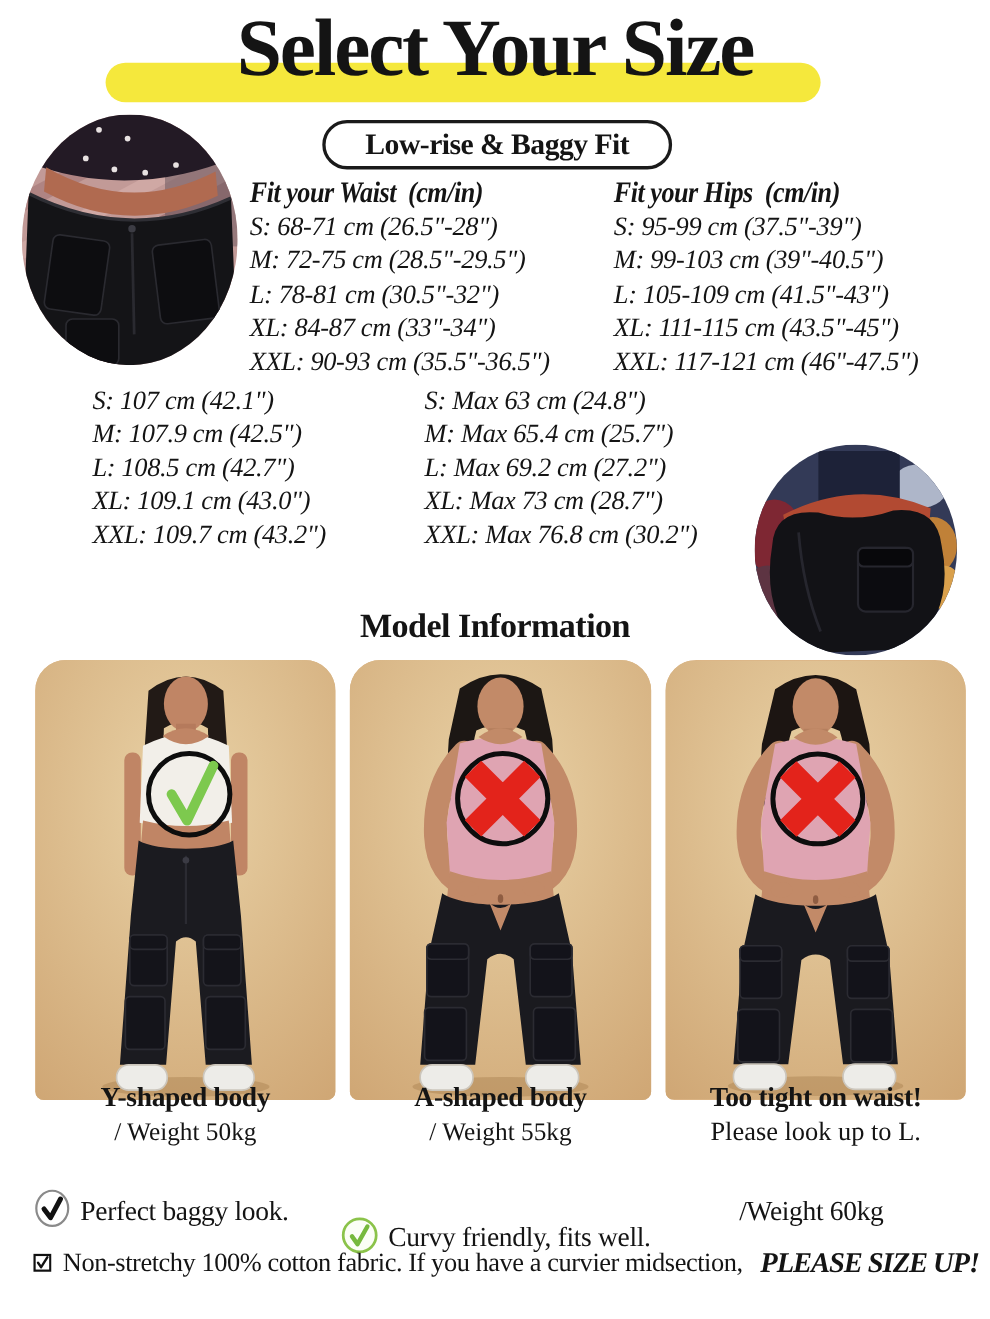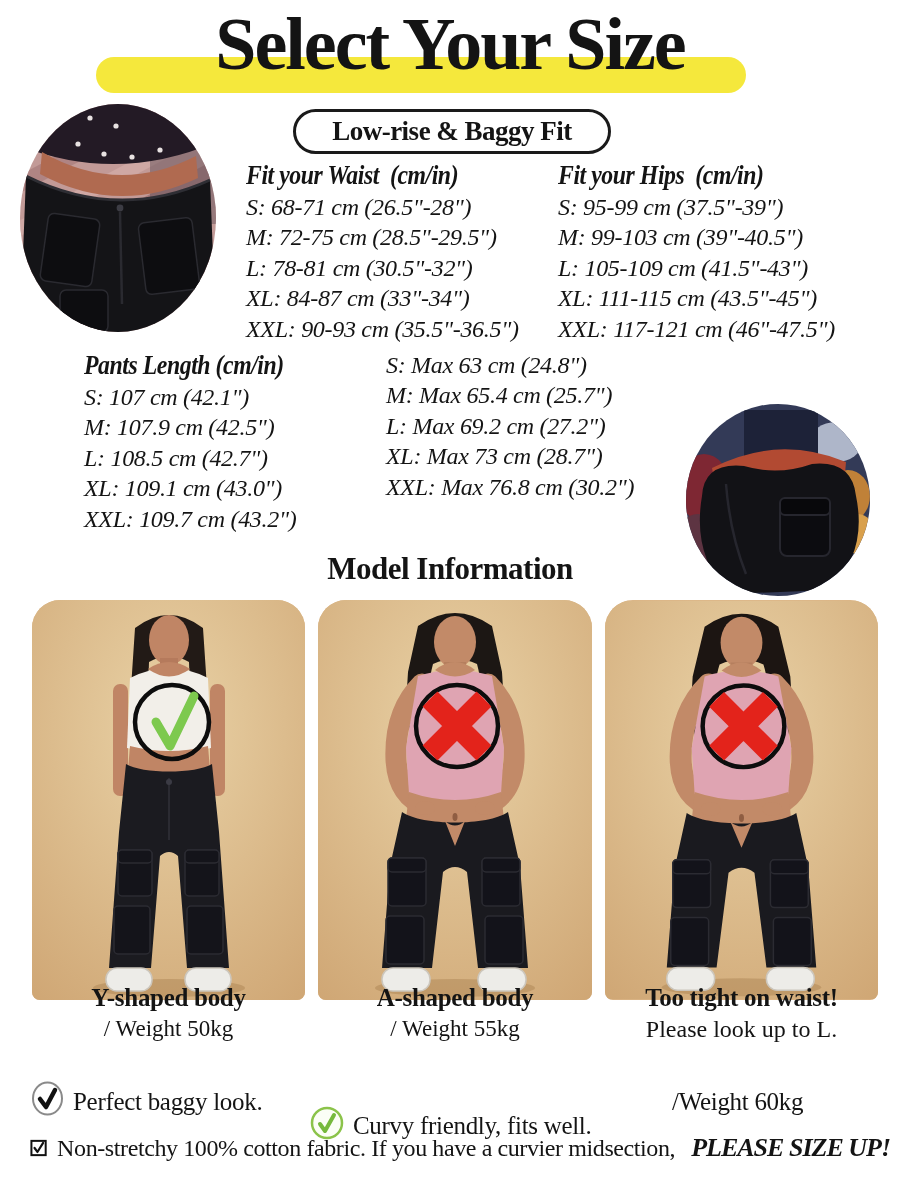--- a/index.html
+++ b/index.html
@@ -24,21 +24,21 @@
   .photo-right{position:absolute;left:686px;top:404px;width:184px;height:192px;
                border-radius:50%;overflow:hidden;}
   .photo-left svg,.photo-right svg{display:block;}
 
   
   .size-col{position:absolute;font-style:italic;white-space:nowrap;}
   .size-col .hd{font-weight:800;font-size:27px;line-height:31px;letter-spacing:-0.5px;
                 transform:scaleX(0.88);transform-origin:left center;display:inline-block;
                 margin-bottom:1px;}
   .size-col .row{font-size:24px;line-height:30.4px;letter-spacing:-0.3px;}
-  #col-waist{left:246px;top:160px;}
+  #col-waist{left:227px;top:160px;}
   #col-hips{left:558px;top:160px;}
   #col-length{left:84px;top:350px;}
   #col-thigh{left:386px;top:350px;}
 
   
   .model-heading{position:absolute;left:0;top:551px;width:900px;text-align:center;
                  font-size:31px;font-weight:700;letter-spacing:-0.5px;}
   .model-card{position:absolute;top:600px;width:273px;height:400px;
               border-radius:28px 28px 8px 8px;overflow:hidden;background:#dcb586;}
   #card-1{left:32px;}
@@ -136,21 +136,20 @@
   <div class="size-col" id="col-hips">
     <div><span class="hd"><span>Fit your Hips</span>&nbsp;&nbsp;<span>(cm/in)</span></span></div>
     <div class="row">S: 95-99 cm (37.5"-39")</div>
     <div class="row">M: 99-103 cm (39"-40.5")</div>
     <div class="row">L: 105-109 cm (41.5"-43")</div>
     <div class="row">XL: 111-115 cm (43.5"-45")</div>
     <div class="row">XXL: 117-121 cm (46"-47.5")</div>
   </div>
 
   <div class="size-col" id="col-length">
-    <div><span class="hd"><span>Pants Length</span>&nbsp;<span>(cm/in)</span></span></div>
     <div class="row">S: 107 cm (42.1")</div>
     <div class="row">M: 107.9 cm (42.5")</div>
     <div class="row">L: 108.5 cm (42.7")</div>
     <div class="row">XL: 109.1 cm (43.0")</div>
     <div class="row">XXL: 109.7 cm (43.2")</div>
   </div>
 
   <div class="size-col" id="col-thigh">
     <div class="row">S: Max 63 cm (24.8")</div>
     <div class="row">M: Max 65.4 cm (25.7")</div>

